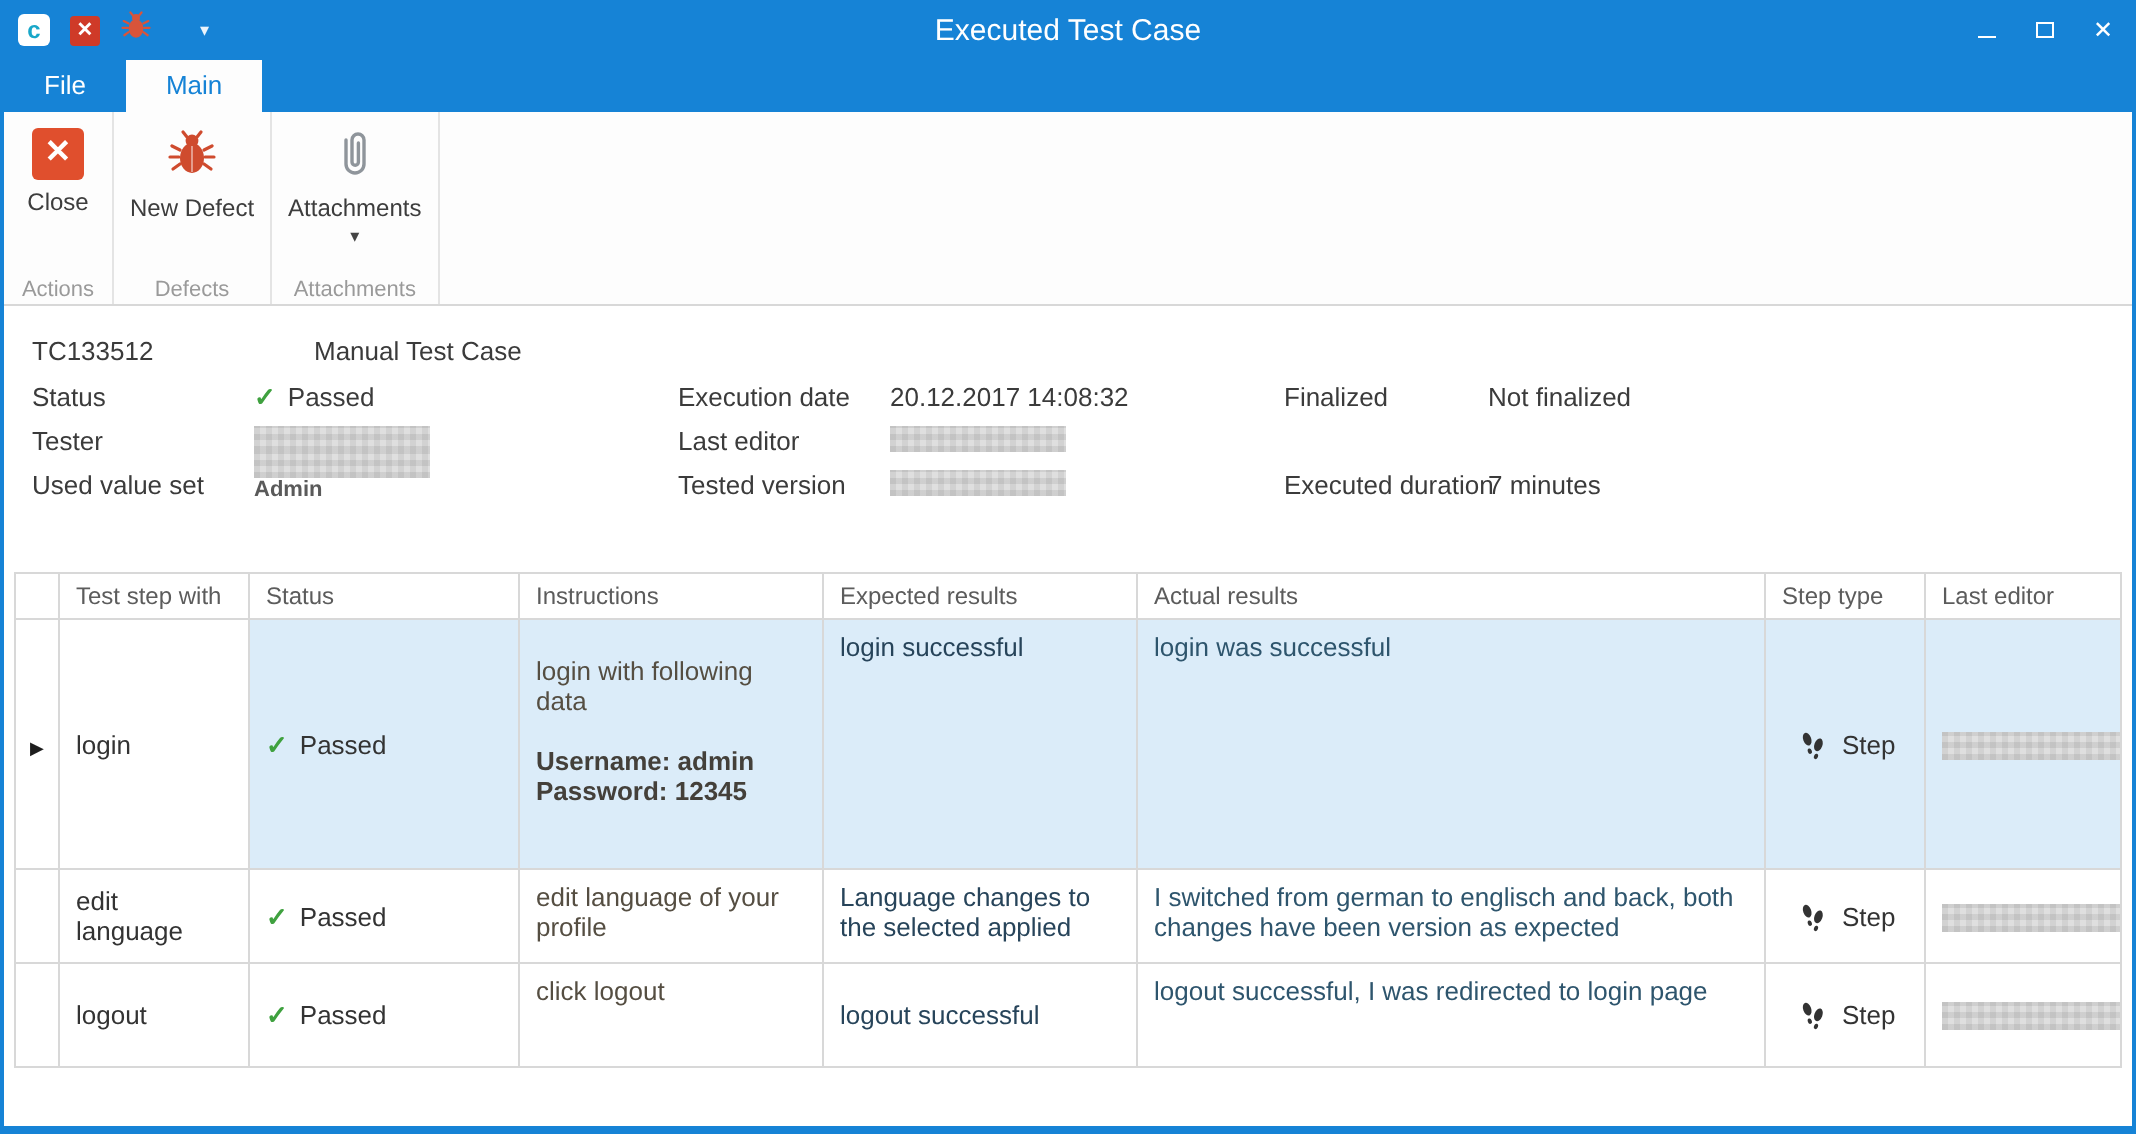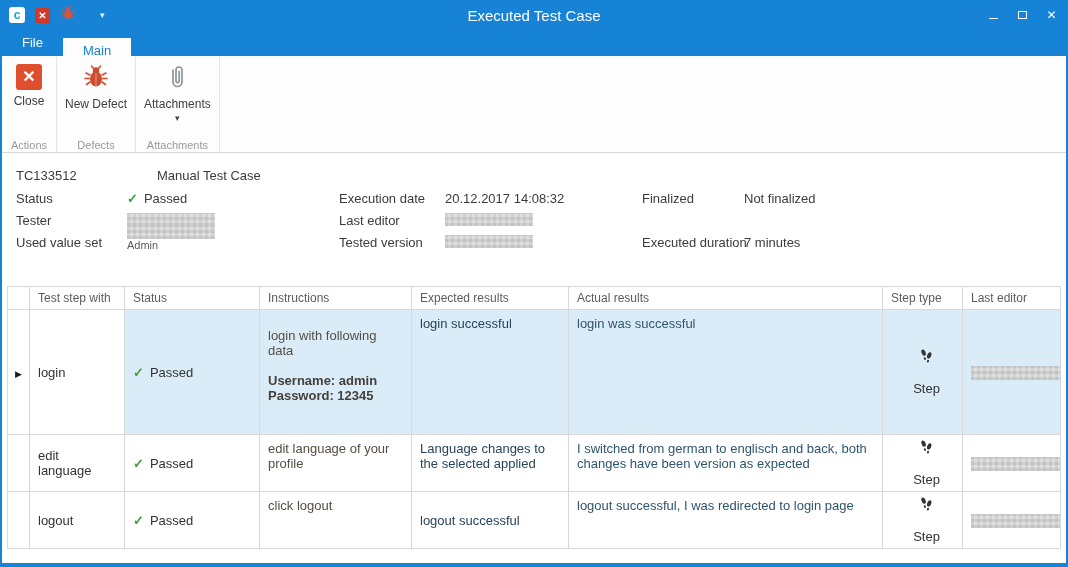--- a/index.html
+++ b/index.html
@@ -21,21 +21,21 @@
   .title { position:absolute; left:0; right:0; text-align:center; font-size:15px; pointer-events:none; }
   .win-controls { margin-left:auto; display:flex; height:100%; position:relative; z-index:2; }
   .ctrl { width:29px; height:100%; display:flex; align-items:center; justify-content:center;
     font-size:12px; color:#fff; cursor:default; }
   .min-bar { width:9px; height:1px; background:#fff; margin-top:6px; }
   .max-box { width:9px; height:8px; border:1px solid #fff; }
 
   
   .tabrow { height:26px; background:#1683d6; display:flex; align-items:stretch; flex:none; }
   .tab { padding:0 20px; line-height:26px; font-size:13px; color:#fff; cursor:default; }
-  .tab.active { background:#fdfdfd; color:#1683d6;margin-top:8px; }
+  .tab.active { background:#fdfdfd; color:#1683d6; }
 
   
   .ribbon { height:97px; background:#fdfdfd; border-bottom:1px solid #d8d8d8;
     display:flex; align-items:stretch; flex:none; }
   .rgroup { position:relative; border-right:1px solid #e4e4e4; padding:3px 3px 16px 3px;
     display:flex; align-items:flex-start; }
   .glabel { position:absolute; bottom:1px; left:0; right:0; text-align:center;
     font-size:11px; color:#9a9a9a; }
   .rbtn { display:flex; flex-direction:column; align-items:center; gap:4px;
     border:none; background:none; font:inherit; font-size:12px; color:#3d3d3d;
@@ -50,21 +50,21 @@
   .abs { position:absolute; white-space:nowrap; }
   .t0{top:8px} .t1{top:31px} .t2{top:53px} .t3{top:75px}
   .lA{left:14px} .lB{left:125px} .lC{left:337px} .lD{left:443px} .lE{left:640px} .lF{left:742px} .lT{left:155px}
   .chk { color:#3fa13f; font-weight:bold; margin-right:6px; }
   .redact { display:inline-block; width:88px; height:13px; vertical-align:middle;
     background-image:
       repeating-linear-gradient(0deg, rgba(0,0,0,0.07) 0 3px, rgba(0,0,0,0) 3px 6px),
       repeating-linear-gradient(90deg, #d2d2d2 0 3px, #dfdfdf 3px 6px); }
   .redact.wide { width:96px; height:14px; }
   .uvs { position:absolute; top:66px; left:125px; display:flex; flex-direction:column; }
-  .uvs-txt { font-size:11px; color:#5a5a5a; }
+  .uvs-txt { font-size:11px; color:#5a5a5a;font-weight:bold; }
 
   
   .gridwrap { margin:30px 5px 0 5px; }
   table.grid { border-collapse:collapse; table-layout:fixed; width:100%; font-size:13px; color:#333; }
   .c0{width:22px} .c1{width:95px} .c2{width:135px} .c3{width:152px}
   .c4{width:157px} .c5{width:314px} .c6{width:80px}
   .grid th { font-weight:normal; text-align:left; padding:3px 8px; color:#5c5c5c;
     font-size:12px; border:1px solid #d8d8d8; background:#fff; height:23px;
     overflow:hidden; white-space:nowrap; }
   .grid td { border:1px solid #d8d8d8; padding:4px 8px; vertical-align:middle;
@@ -73,21 +73,21 @@
   td.sel { background:#dbecf9; }
   td.top { vertical-align:top; padding-top:6px; }
   td.selcell { background:#fff; text-align:center; padding:0; }
   .arrow { font-size:9px; color:#1d1d1d; }
   td.instrcell { color:#554e42; }
   td.pad16 { padding-top:18px; }
   .cred { font-weight:bold; color:#44403a; }
   .cred.first { margin-top:15px; }
   td.actcell { color:#2e556d; }
   td.expcell { color:#27445a; }
-  .stepwrap { display:flex; align-items:center; gap:18px; padding-left:8px;flex-direction:column; }
+  .stepwrap { display:flex; align-items:center; gap:7px; padding-left:8px; }
   .stepwrap span { color:#333; }
 </style>
 </head>
 <body>
 
 <div class="window">
 
   <div class="titlebar">
     <div class="qat">
       <span class="app-logo">c</span>

